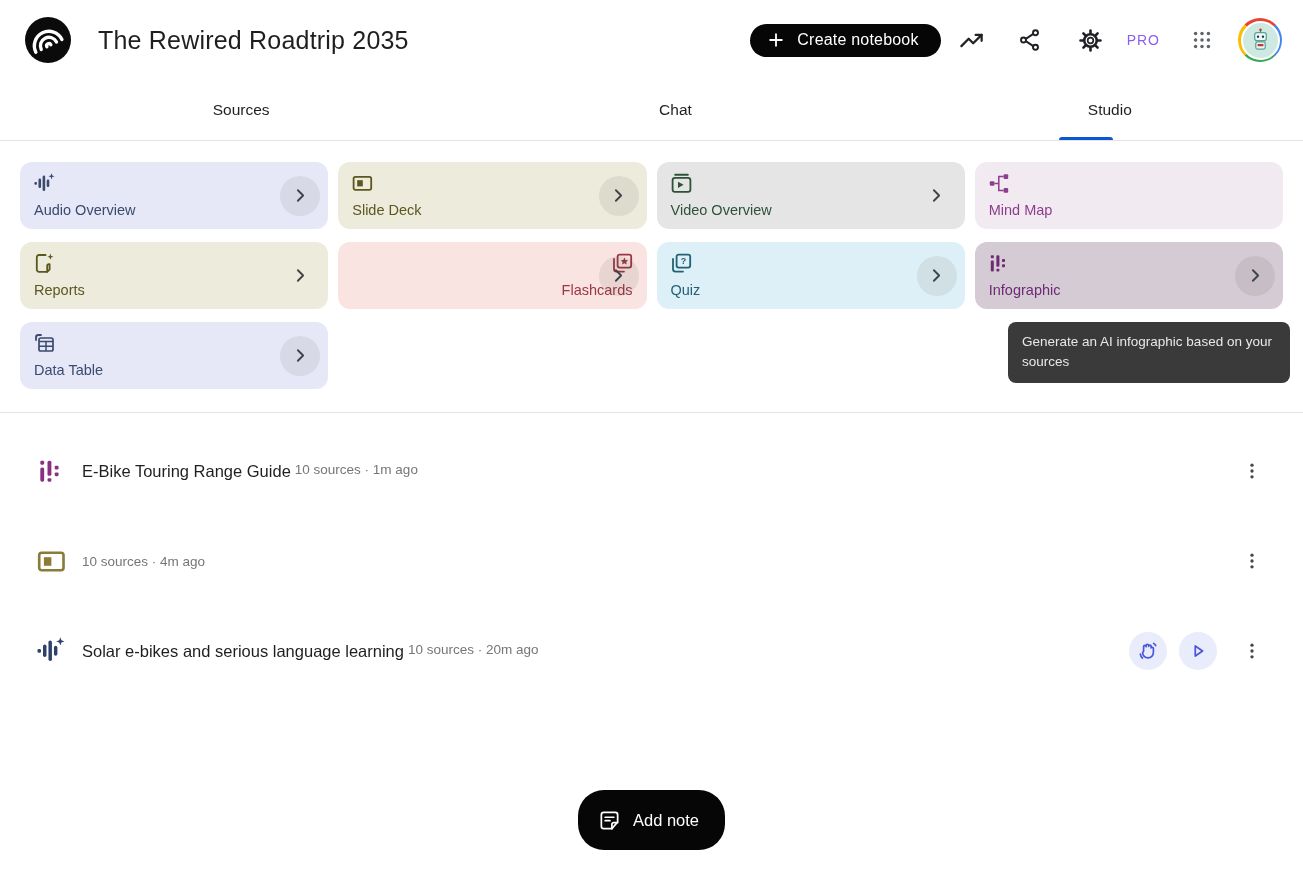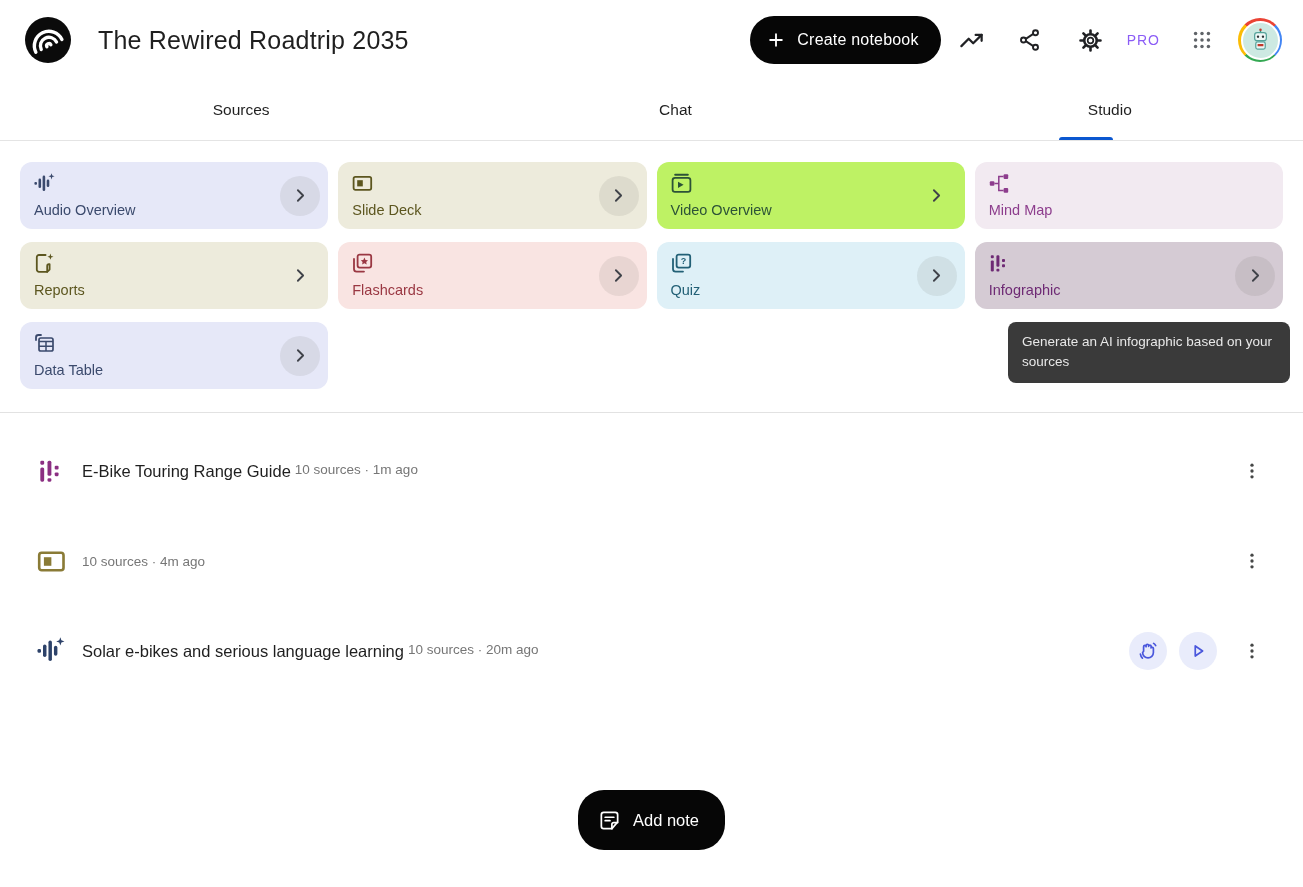--- a/index.html
+++ b/index.html
@@ -9,21 +9,21 @@
     background:#ffffff; color:#1f1f1f;
     font-family:"Liberation Sans","DejaVu Sans",sans-serif;
   }
 
   
   .header { height:80px; display:flex; align-items:center; padding:0 21px 0 25px; }
   .logo-btn { width:46px; height:46px; border-radius:50%; flex:0 0 auto; cursor:pointer; }
   .nb-title { font-size:25px; margin-left:27px; color:#1f1f1f; letter-spacing:.2px; white-space:nowrap; }
   .header-right { margin-left:auto; display:flex; align-items:center; }
   .create-btn {
-    background:#060606; color:#fff; border:none; border-radius:24px; height:48px;
+    background:#060606; color:#fff; border:none; border-radius:24px; height:33px;
     padding:0 22px 0 16px; font-size:16px; display:flex; align-items:center; gap:11px;
     font-family:inherit; cursor:pointer; letter-spacing:.2px;
   }
   .icon-btn { width:40px; height:40px; display:flex; align-items:center; justify-content:center; border-radius:50%; cursor:pointer; }
   .ml11{margin-left:11px}.ml18{margin-left:18px}.ml21{margin-left:21px}.ml22{margin-left:22px}
   .pro-badge { font-size:14px; color:#8b5cf6; letter-spacing:1px; margin-left:16px; }
   .avatar { width:44px; height:44px; border-radius:50%; margin-left:16px; padding:2.5px; cursor:pointer;
     background:conic-gradient(from -45deg, #ea4335 0 25%, #4285f4 25% 50%, #34a853 50% 75%, #fbbc05 75% 100%); }
   .avatar-inner { width:100%; height:100%; border-radius:50%; background:#cde9e2; border:2px solid #fff;
     display:flex; align-items:center; justify-content:center; overflow:hidden; }
@@ -39,24 +39,24 @@
   .studio-panel { padding:21px 20px 23px; display:grid; grid-template-columns:repeat(4,1fr); gap:13px 10px; }
   .tool-card { height:67px; border-radius:12px; position:relative; padding:11px 14px;
     display:flex; flex-direction:column; justify-content:space-between; align-items:flex-start; cursor:pointer; }
   .tool-label { font-size:14.5px; }
   .chev { position:absolute; right:8px; top:50%; transform:translateY(-50%); width:40px; height:40px;
     display:flex; align-items:center; justify-content:center; border-radius:50%; color:#3f4249; cursor:pointer; }
   .chev.circle { background:rgba(70,66,60,0.09); }
 
   .tc-audio     { background:#e6e8f8; color:#3b4a6d; }
   .tc-slide     { background:#edebdc; color:#5c561f; }
-  .tc-video     { background:#bef264; color:#2c5237; }
+  .tc-video     { background:#e5e5e5; color:#2c5237; }
   .tc-mindmap   { background:#f2eaf1; color:#8d3d8d; }
   .tc-reports   { background:#edebdc; color:#5c561f; }
-  .tc-flash     { background:#f9e4e2; color:#9a3742; }
+  .tc-flash     { background:#f9e4e2; color:#9a3742;align-items:flex-end; }
   .tc-quiz      { background:#def0f7; color:#226076; }
   .tc-info      { background:#d5cbd4; color:#6e2a74; }
   .tc-table     { background:#e6e8f8; color:#3b4a6d; }
 
   .panel-divider { height:1px; background:#e2e2e2; }
 
   
   .tooltip { position:absolute; left:1008px; top:322px; width:282px; background:#3a3a3a; color:#e8e8e8;
     border-radius:8px; padding:10px 14px; font-size:13.5px; line-height:1.5; z-index:6; }
 

